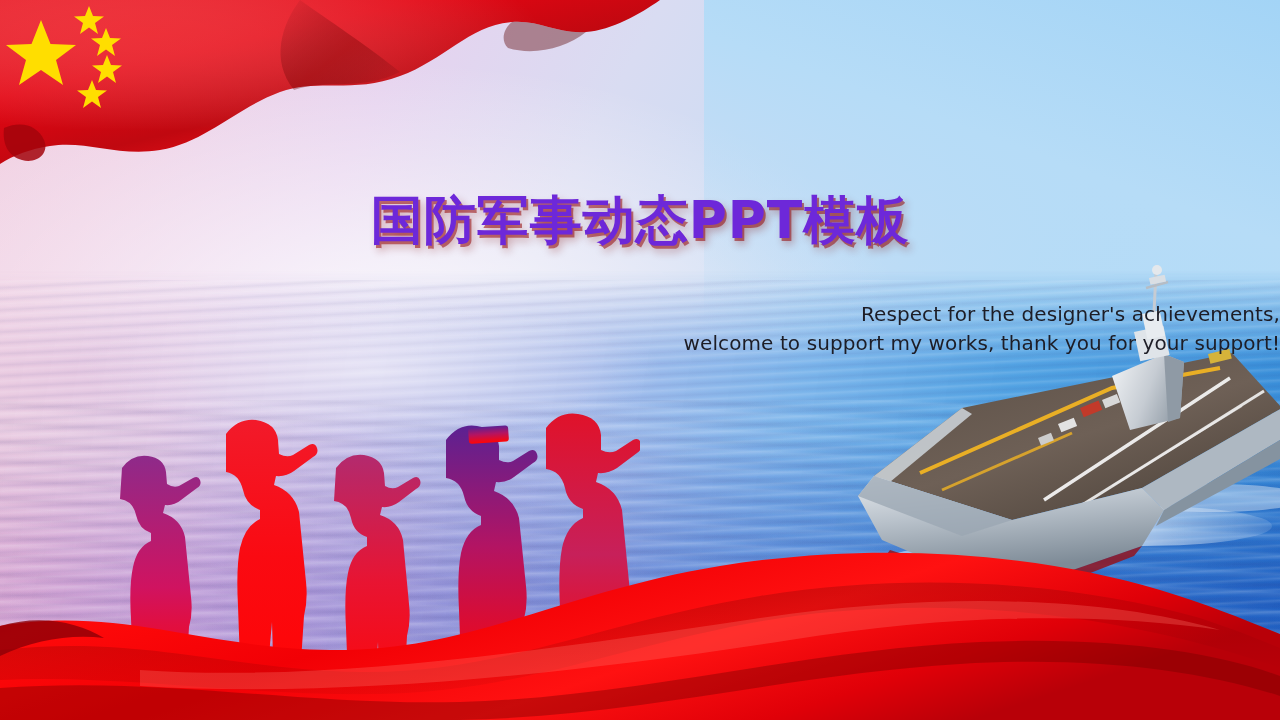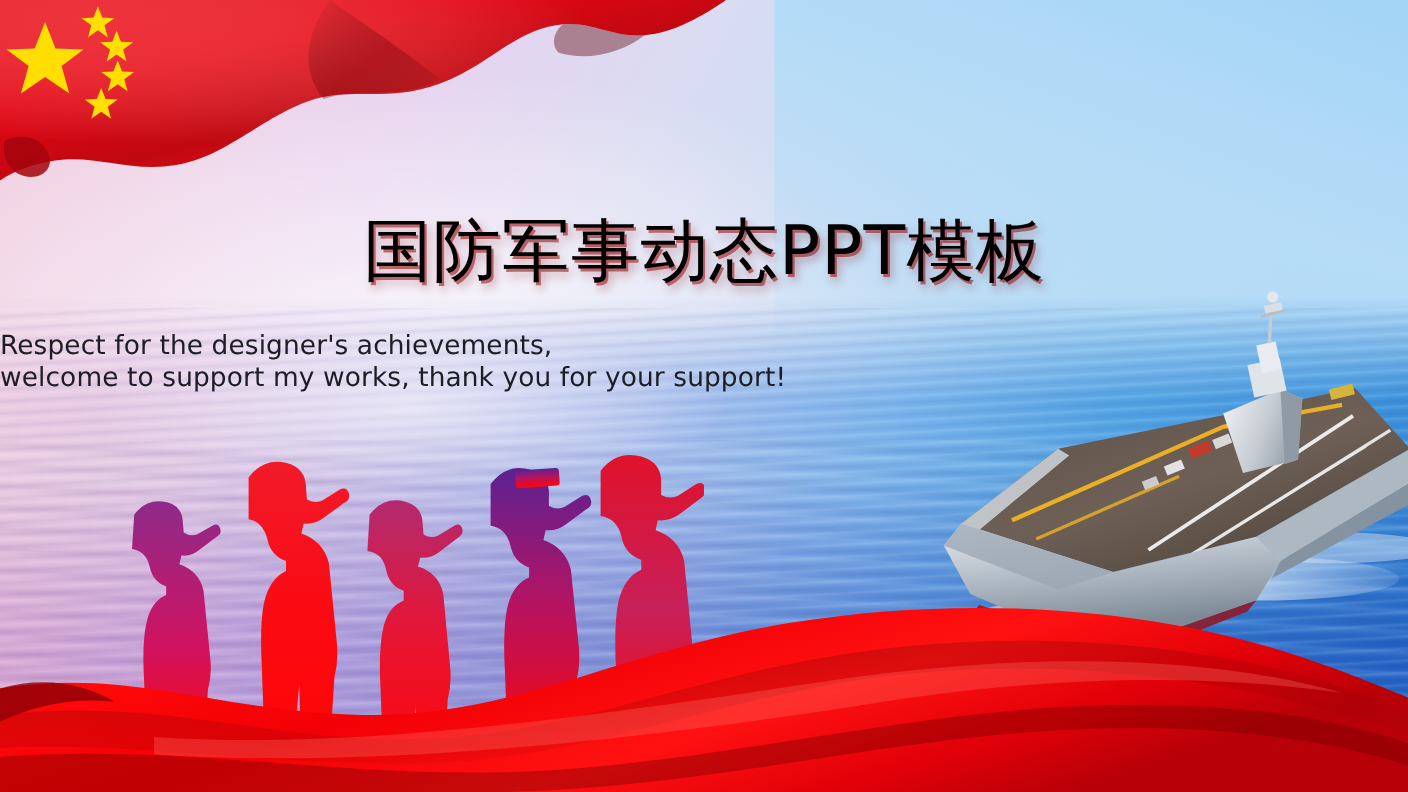--- a/index.html
+++ b/index.html
@@ -115,36 +115,36 @@
   .soldiers-wrap { position: absolute; left: 60px; top: 412px; width: 580px; height: 290px; }
   .soldiers-wrap svg { display: block; }
 
   
   .title {
     position: absolute;
     left: 0; right: 0;
     top: 186px;
     text-align: center;
     font-family: "DejaVu Sans", "Liberation Sans", sans-serif;
-    font-size: 62px;
-    font-weight: normal;
+    font-size: 52px;
+    font-weight: bold;
     letter-spacing: 1px;
-    color: #000000;
+    color: #6d28d9;
     text-shadow:
       2px 3px 0 rgba(150,10,10,0.55),
       4px 6px 9px rgba(120,0,0,0.32);
     white-space: nowrap;
   }
   .subtitle {
     position: absolute;
     left: 0; right: 0;
     top: 300px;
-    text-align: left;
+    text-align: right;
     font-family: "DejaVu Sans", "Liberation Sans", sans-serif;
-    font-size: 24px;
+    font-size: 20px;
     line-height: 29px;
     color: #1d1d26;
     letter-spacing: 0.1px;
   }
   .subtitle div { white-space: nowrap; }
 </style>
 </head>
 <body>
 
 <div id="slide">

